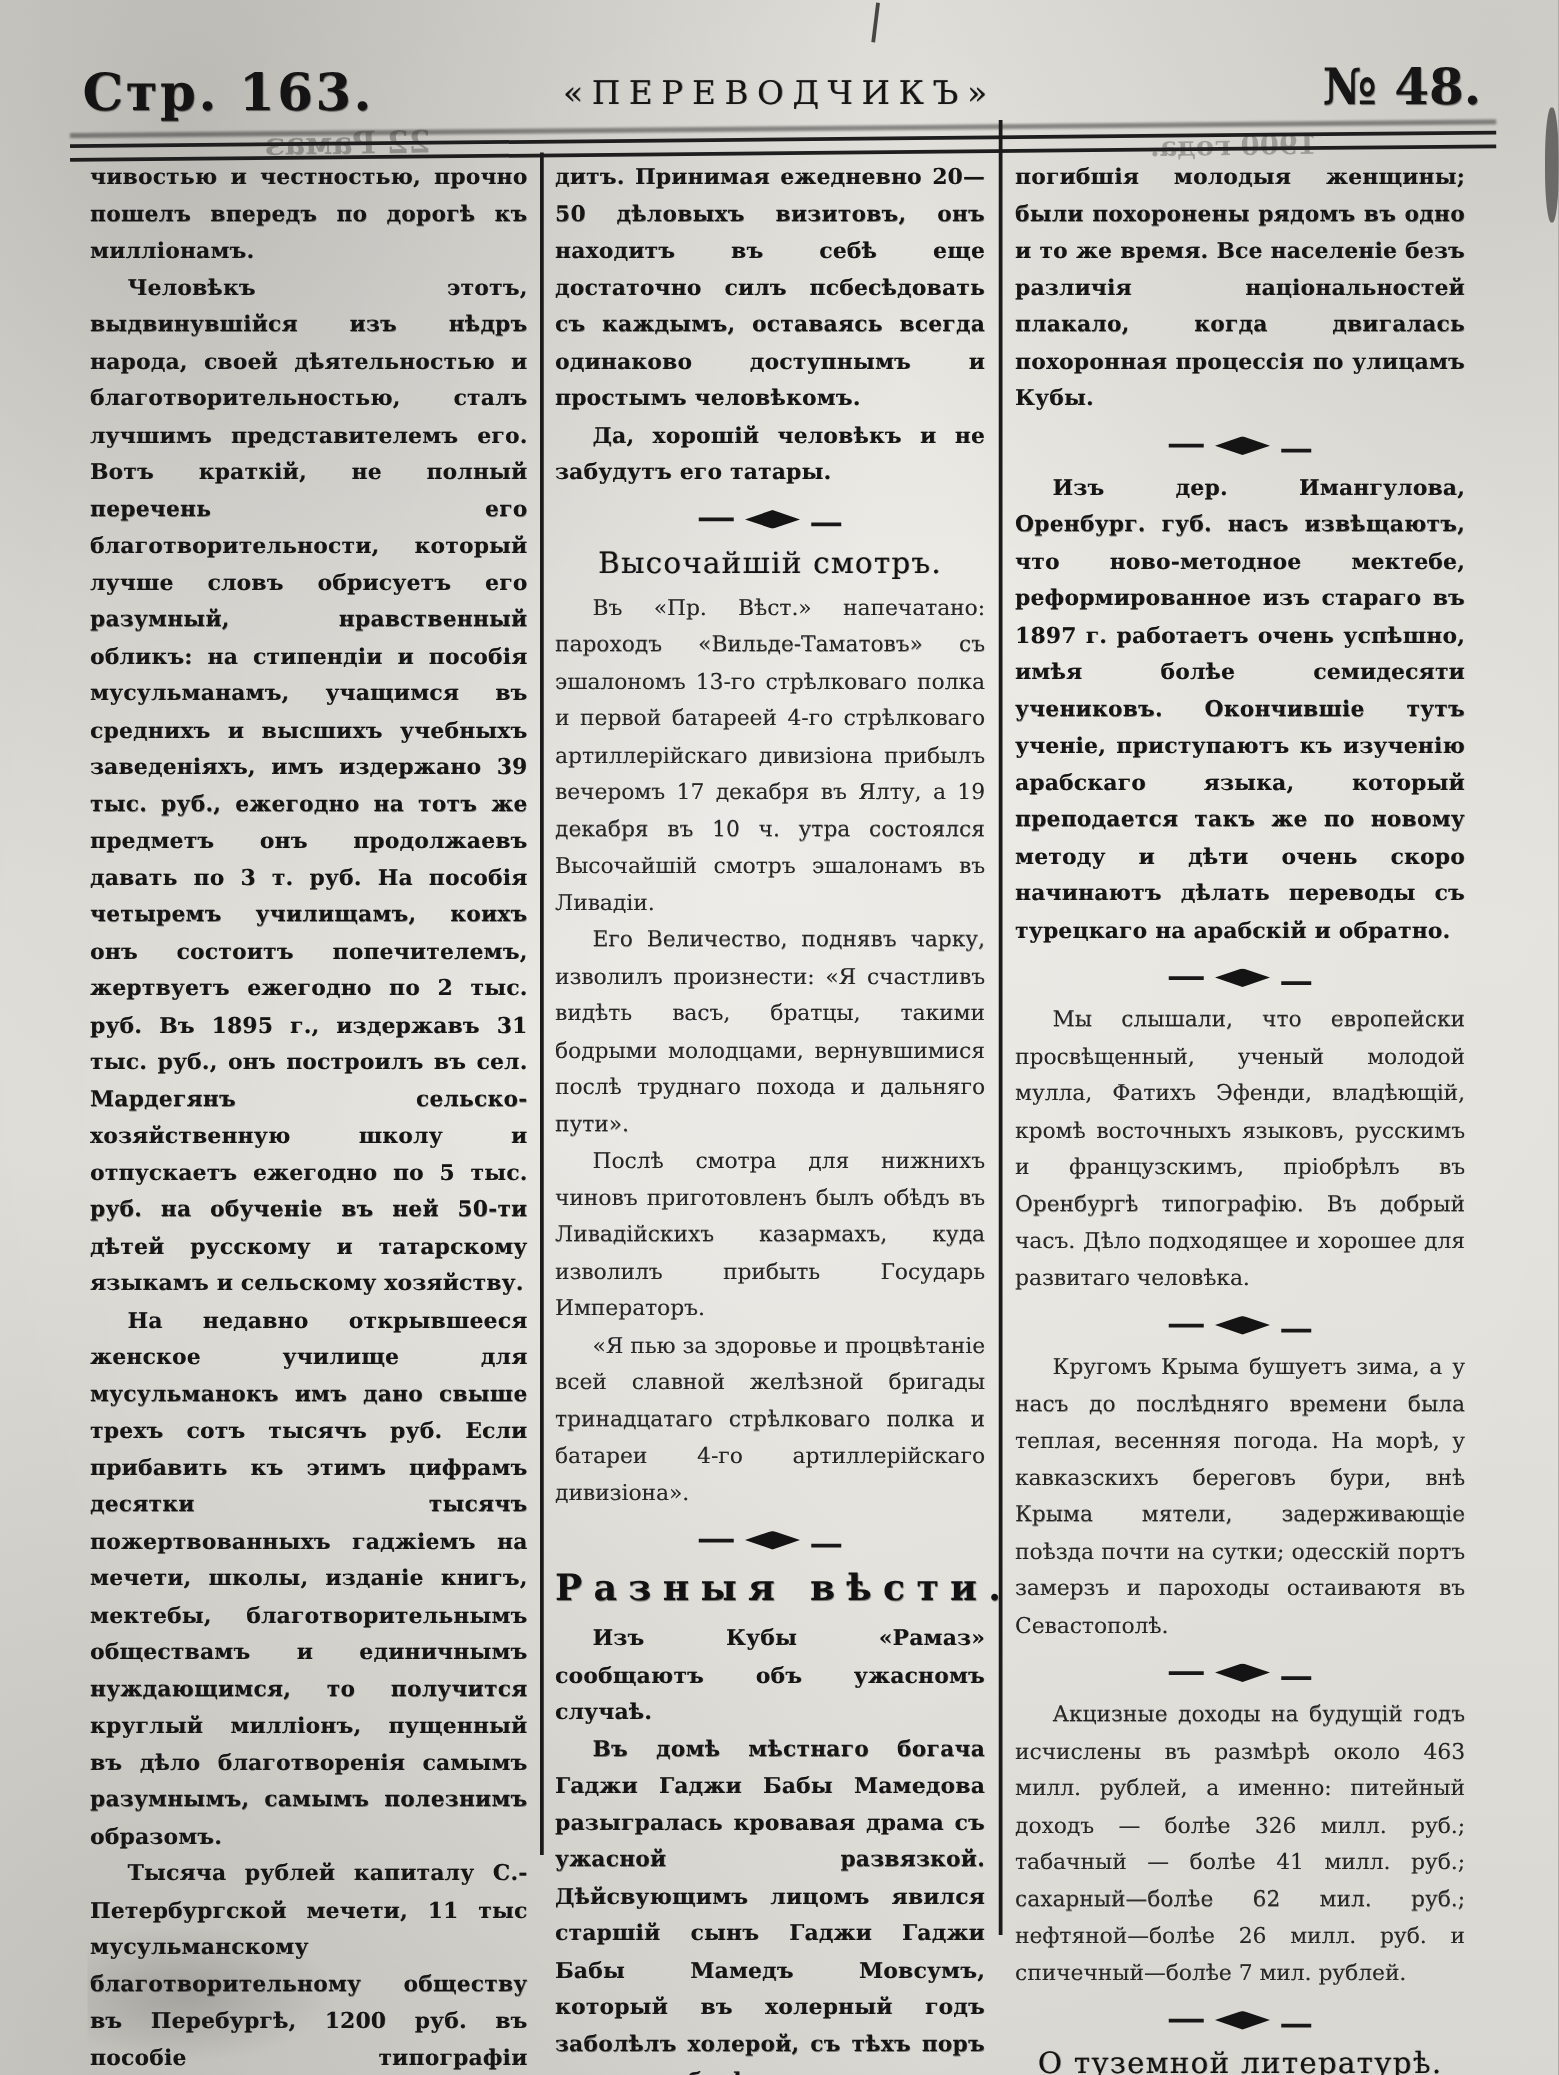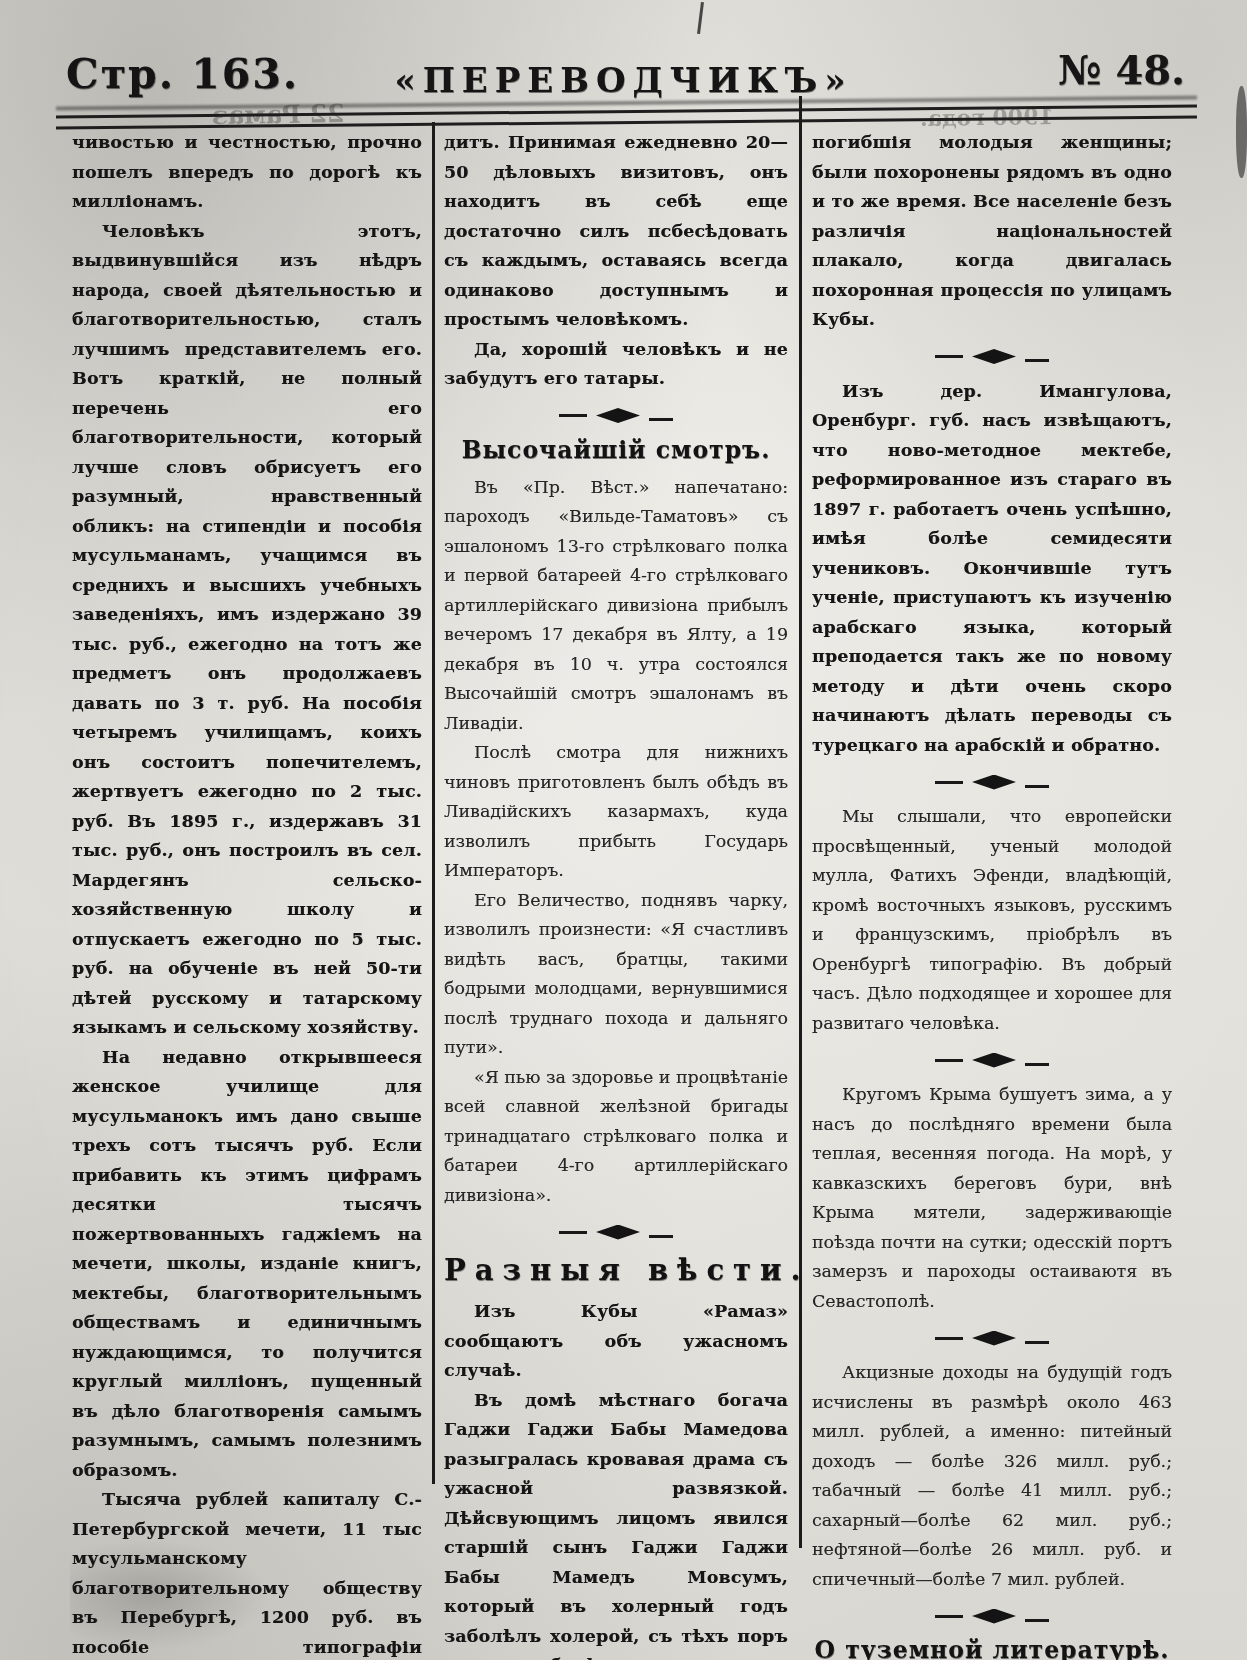--- a/index.html
+++ b/index.html
@@ -19,21 +19,21 @@
   }
   
   .masthead-row{position:absolute;top:38px;left:0;width:100%;height:70px;}
   .page-label{
     position:absolute;left:66px;top:12px;
     font-size:41px;font-weight:bold;letter-spacing:2px;color:#141414;
     text-shadow:0.6px 0.6px 0.8px rgba(10,10,10,.55);
   }
   .masthead-title{
     position:absolute;left:50%;top:22px;transform:translateX(-50%);
-    font-size:34px;font-weight:bold;letter-spacing:7px;color:#151515;white-space:nowrap;
+    font-size:26px;font-weight:normal;letter-spacing:7px;color:#151515;white-space:nowrap;
     text-shadow:0.5px 0.5px 0.6px rgba(10,10,10,.5);
   }
   .issue-label{
     position:absolute;right:62px;top:8px;
     font-size:40px;font-weight:bold;color:#161616;
     text-shadow:0.6px 0.6px 0.8px rgba(10,10,10,.5);
   }
   .bleed{
     position:absolute;transform:scaleX(-1) rotate(0.8deg);
     color:#5c5a57;font-weight:bold;white-space:nowrap;pointer-events:none;
@@ -59,21 +59,21 @@
   .vrule-2{left:799px;top:96px;height:1452px;}
   
   .para{
     margin:0;font-size:17.4px;line-height:29.5px;color:#262626;
     text-indent:30px;
     text-shadow:0.25px 0.25px 0.35px rgba(25,25,25,.4);
   }
   .para.cont{text-indent:0;}
   .para.heavy{color:#151515;font-weight:bold;text-shadow:0.35px 0.35px 0.45px rgba(10,10,10,.45);letter-spacing:0.2px;}
   .heading{
-    text-align:center;font-weight:bold;font-size:23.5px;color:#131313;
+    text-align:center;font-weight:normal;font-size:23.5px;color:#131313;
     margin:10px 0 9px;letter-spacing:1px;
     text-shadow:0.5px 0.5px 0.6px rgba(10,10,10,.5);
   }
   .heading-major{
     text-align:left;font-weight:bold;font-size:29px;color:#121212;
     margin:12px 0 10px;letter-spacing:9px;white-space:nowrap;
     text-shadow:0.5px 0.5px 0.7px rgba(10,10,10,.5);
   }
   .divider{
     display:flex;justify-content:center;align-items:center;
@@ -120,22 +120,22 @@
     <div class="col col-2">
         <p class="para cont heavy">дитъ. Принимая ежедневно 20—50 дѣловыхъ визитовъ, онъ находитъ въ себѣ еще достаточно силъ псбесѣдовать съ каждымъ, оставаясь всегда одинаково доступнымъ и простымъ человѣкомъ.</p>
         <p class="para heavy">Да, хорошій человѣкъ и не забудутъ его татары.</p>
         <div class="divider">
           <span class="d-dash"></span>
           <span class="d-diamond"></span>
           <span class="d-dash lo"></span>
         </div>
         <div class="heading">Высочайшій смотръ.</div>
         <p class="para">Въ «Пр. Вѣст.» напечатано: пароходъ «Вильде-Таматовъ» съ эшалономъ 13-го стрѣлковаго полка и первой батареей 4-го стрѣлковаго артиллерійскаго дивизіона прибылъ вечеромъ 17 декабря въ Ялту, а 19 декабря въ 10 ч. утра состоялся Высочайшій смотръ эшалонамъ въ Ливадіи.</p>
+        <p class="para">Его Величество, поднявъ чарку, изволилъ произнести: «Я счастливъ видѣть васъ, братцы, такими бодрыми молодцами, вернувшимися послѣ труднаго похода и дальняго пути».</p>
         <p class="para">Послѣ смотра для нижнихъ чиновъ приготовленъ былъ обѣдъ въ Ливадійскихъ казармахъ, куда изволилъ прибыть Государь Императоръ.</p>
-        <p class="para">Его Величество, поднявъ чарку, изволилъ произнести: «Я счастливъ видѣть васъ, братцы, такими бодрыми молодцами, вернувшимися послѣ труднаго похода и дальняго пути».</p>
         <p class="para">«Я пью за здоровье и процвѣтаніе всей славной желѣзной бригады тринадцатаго стрѣлковаго полка и батареи 4-го артиллерійскаго дивизіона».</p>
         <div class="divider">
           <span class="d-dash"></span>
           <span class="d-diamond"></span>
           <span class="d-dash lo"></span>
         </div>
         <div class="heading-major">Разныя вѣсти.</div>
         <p class="para heavy">Изъ Кубы «Рамаз» сообщаютъ объ ужасномъ случаѣ.</p>
         <p class="para heavy">Въ домѣ мѣстнаго богача Гаджи Гаджи Бабы Мамедова разыгралась кровавая драма съ ужасной развязкой. Дѣйсвующимъ лицомъ явился старшій сынъ Гаджи Гаджи Бабы Мамедъ Мовсумъ, который въ холерный годъ заболѣлъ холерой, съ тѣхъ поръ страдалъ болѣзнями желудка и сильнымъ нервнымъ разстройствомъ, ѣздилъ лѣчиться въ Казань и на минеральныя воды и нѣсколько, повидимому, поправился. Но въ послѣдніе 6 мѣсяцевъ замѣтны были приступы психическаго разстройства, каковое особенно усилилось въ послѣдній мѣсяцъ. Вотъ этотъ то несчастный въ припадкѣ остраго бѣшенства ранилъ кинжаломъ родную мать, убилъ двухъ женщинъ, женъ своихъ братьевъ; ранилъ младшаго брата и зятя пока былъ схваченъ и связанъ. Это небывалое произшествіе произвело глубокое впечатлѣніе на населеніе. Обѣ убитыя женщины были въ интересномъ положеніи. Эти безвременно и невинно</p>
       </div>

